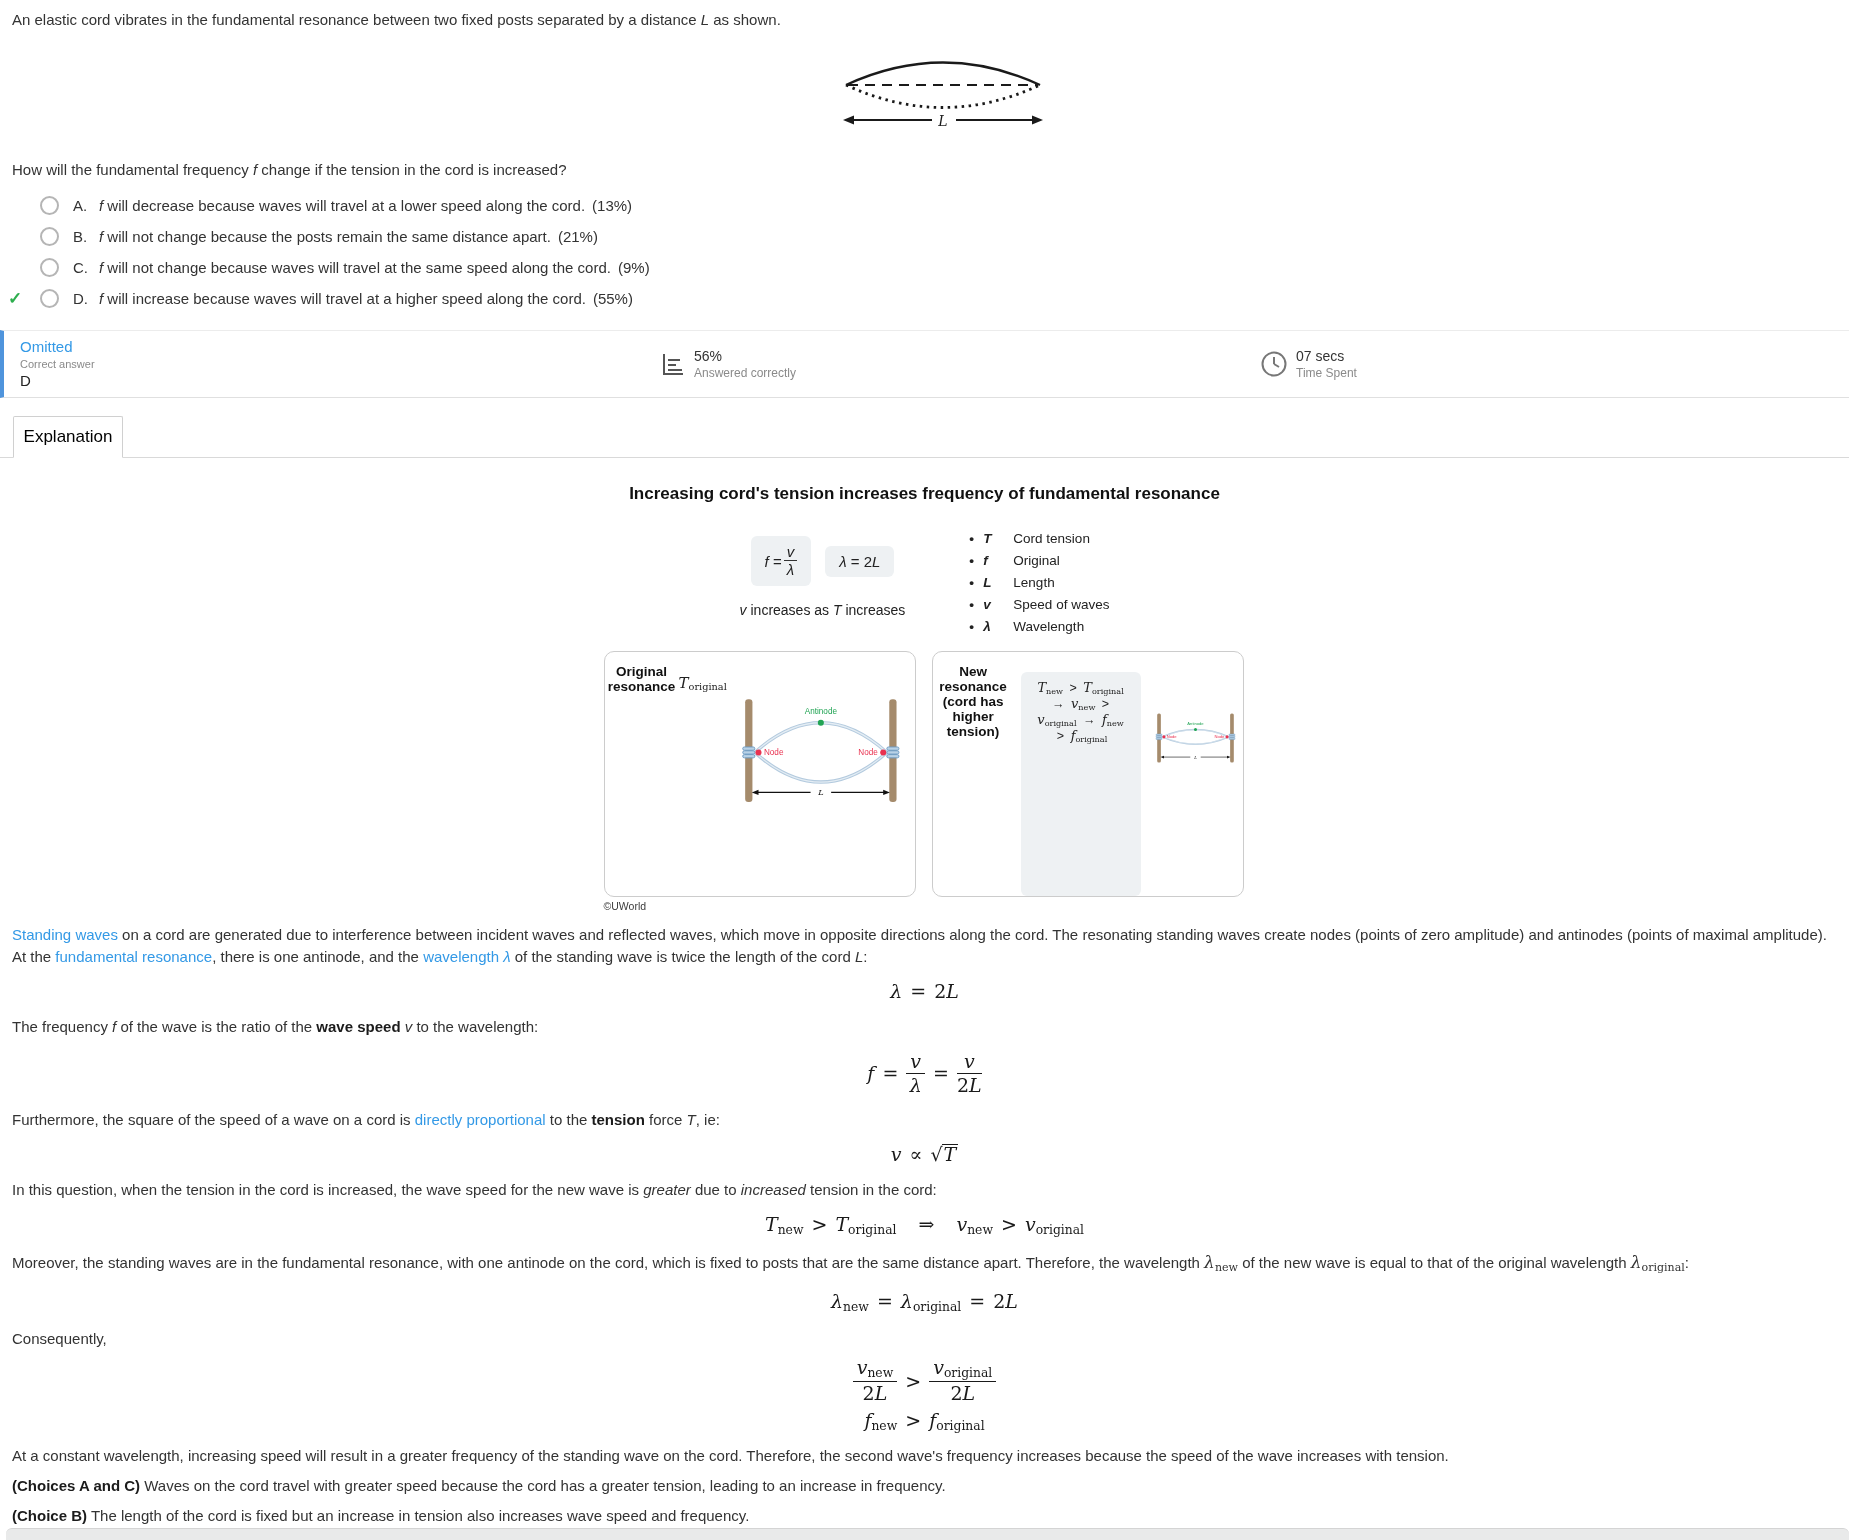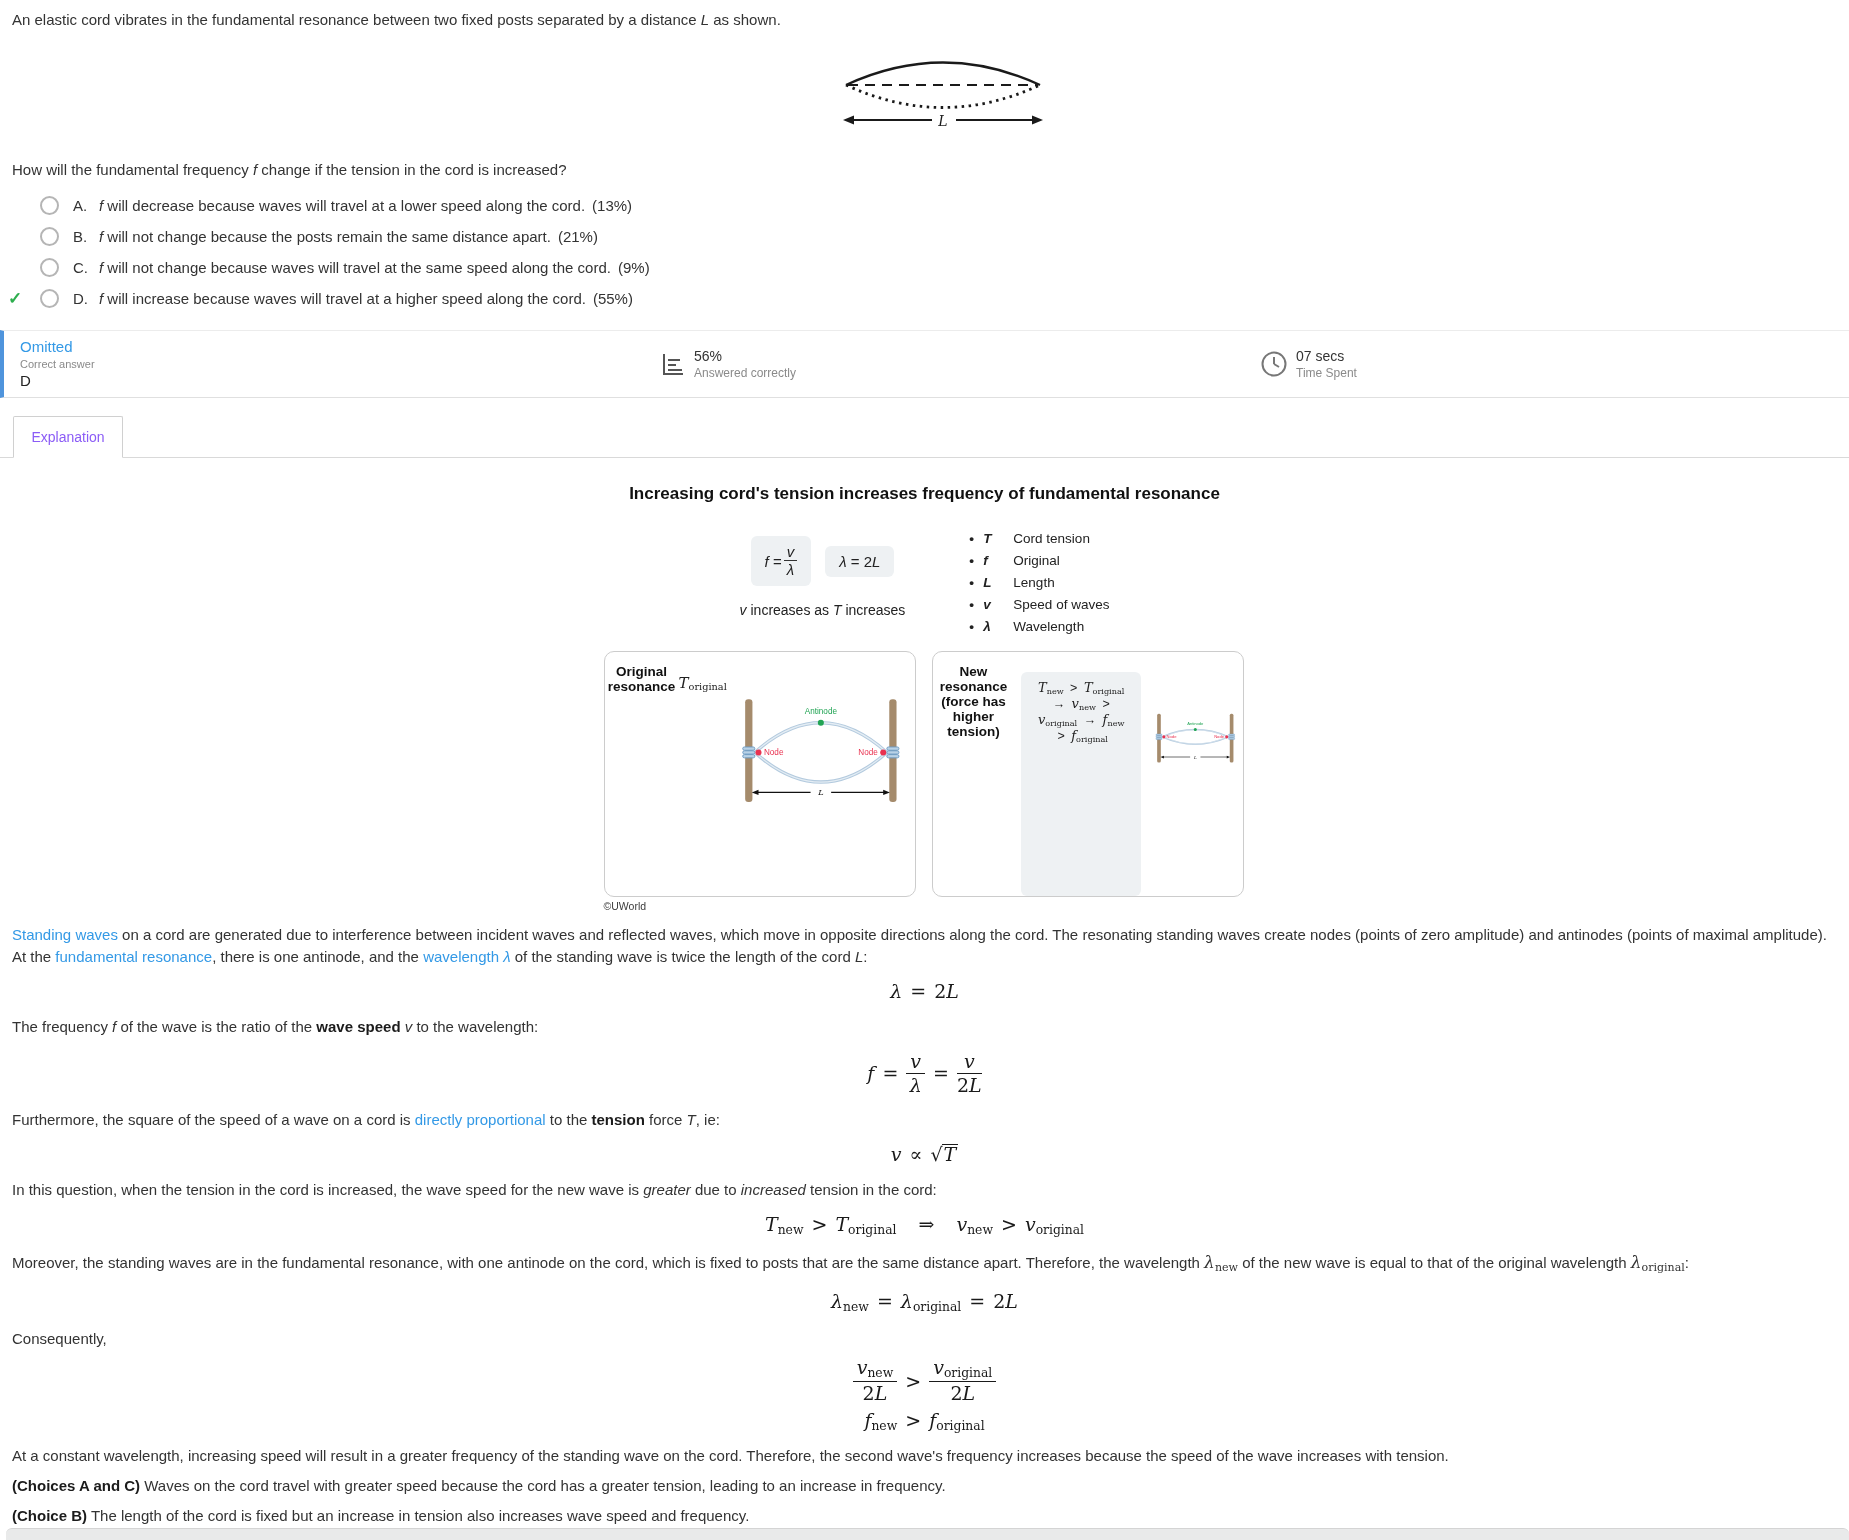--- a/index.html
+++ b/index.html
@@ -31,21 +31,21 @@
   .rb-center{left:656px;}
   .rb-right{left:1256px;}
   .rb-icon{margin-right:8px;flex:none;}
   .rb-big{font-size:14px;color:#333;}
   .rb-small{font-size:12px;color:#8a8a8a;margin-top:2px;}
 
   
   .tab-row{position:relative;margin-top:20px;height:39px;border-bottom:1px solid #d9d9d9;}
   .tab{position:absolute;left:13px;bottom:-1px;width:108px;height:40px;background:#fff;
        border:1px solid #d0d0d0;border-bottom:1px solid #fff;border-radius:2px 2px 0 0;
-       display:flex;align-items:center;justify-content:center;font-size:14px;color:#8b5cf6;cursor:pointer;}
+       display:flex;align-items:center;justify-content:center;font-size:17px;color:#000000;cursor:pointer;}
 
   
   .fig{margin-top:26px;}
   .fig-title{text-align:center;font-weight:bold;font-size:17px;color:#111;}
   .fig-body{display:flex;justify-content:center;gap:64px;margin-top:20px;align-items:flex-start;}
   .fig-formulas{padding-top:12px;}
   .fbox-row{display:flex;align-items:center;gap:14px;justify-content:center;}
   .fbox{background:#eef1f3;border-radius:6px;padding:7px 14px;font-size:15px;color:#222;display:flex;align-items:center;}
   .sfrac{display:inline-block;text-align:center;vertical-align:middle;margin-left:2px;}
   .sfrac .n{display:block;border-bottom:1.3px solid #333;padding:0 3px;line-height:1.15;}
@@ -256,21 +256,21 @@
             <text x="249" y="95" text-anchor="end" font-size="13.5" fill="#e93250" font-family="Liberation Sans, sans-serif">Node</text>
             <line x1="48" y1="156" x2="138" y2="156" stroke="#111" stroke-width="2"></line>
             <line x1="172" y1="156" x2="262" y2="156" stroke="#111" stroke-width="2"></line>
             <polygon points="41,156 52,151.5 52,160.5" fill="#111"></polygon>
             <polygon points="269,156 258,151.5 258,160.5" fill="#111"></polygon>
             <text x="155" y="161" text-anchor="middle" font-size="13.5" font-style="italic" font-family="DejaVu Serif, serif" fill="#111">L</text>
           </svg>
         </div>
 
         <div class="panel">
-          <div class="panel-title">New resonance (force has higher tension)</div>
+          <div class="panel-title">New resonance (cord has higher tension)</div>
           <div class="pformula">
             <span class="m">T</span><span class="ms">new</span>
             <span class="op">&gt;</span>
             <span class="m">T</span><span class="ms">original</span>
             <span class="op">→</span>
             <span class="m">v</span><span class="ms">new</span>
             <span class="op">&gt;</span>
             <span class="m">v</span><span class="ms">original</span>
             <span class="op">→</span>
             <span class="m">f</span><span class="ms">new</span>

